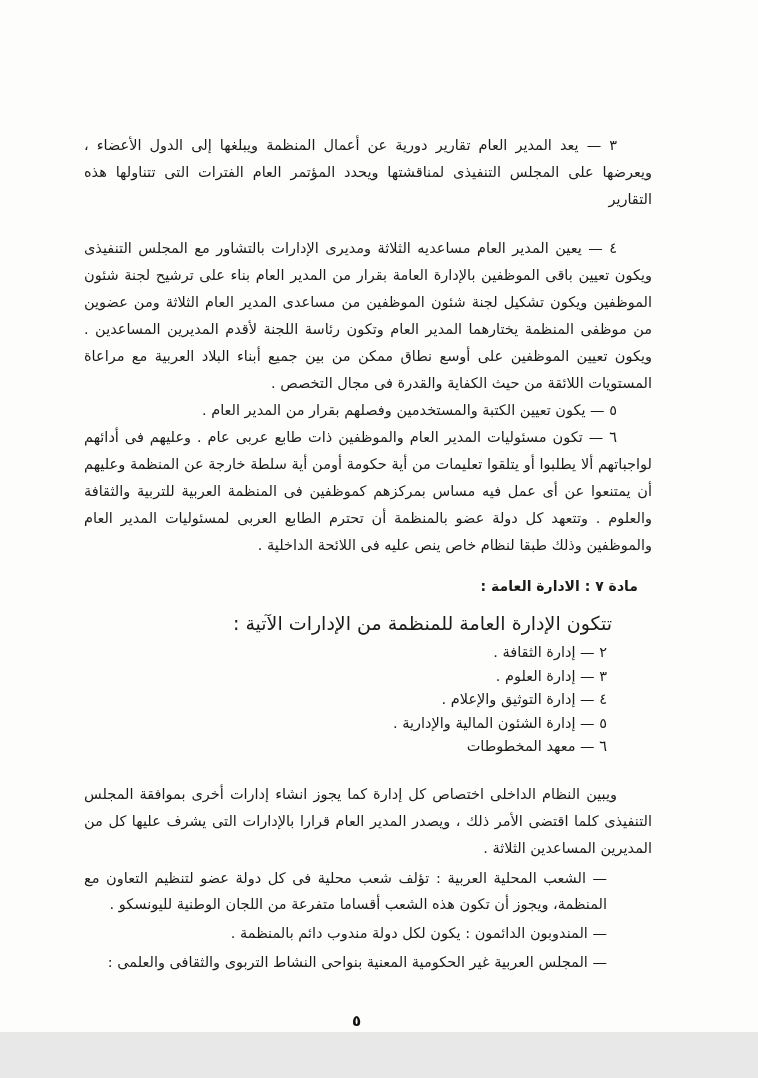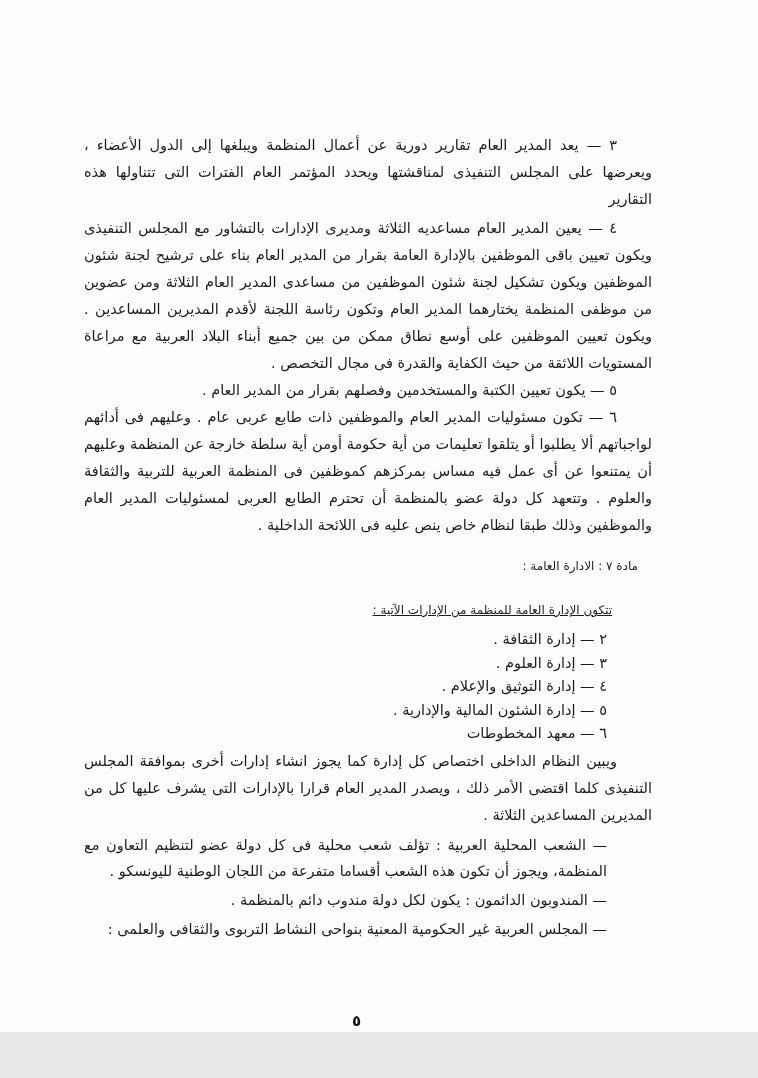--- a/index.html
+++ b/index.html
@@ -25,33 +25,32 @@
     margin: 0;
     font-size: 14.5px;
     line-height: 27px;
     text-align: justify;
     text-justify: inter-word;
   }
   .para.indent {
     text-indent: 35px; 
   }
   .para.gap-top {
-    margin-top: 2px;
+    margin-top: 22px;
   }
   .article-heading {
     margin: 16px 14px 0 0;
-    font-size: 12px;
-    font-weight: 400;
+    font-size: 14px;
+    font-weight: 700;
     line-height: 22px;
   }
   .intro-line {
-    margin: 20px 40px 0 0;
-    font-size: 12px;
+    margin: 13px 40px 0 0;
+    font-size: 19px;
     line-height: 27px;
-    text-decoration: underline;
   }
   .dept-list {
     list-style: none;
     margin: 4px 45px 0 0;
     padding: 0;
   }
   .dept-list li {
     font-size: 14.5px;
     line-height: 23.5px;
   }

